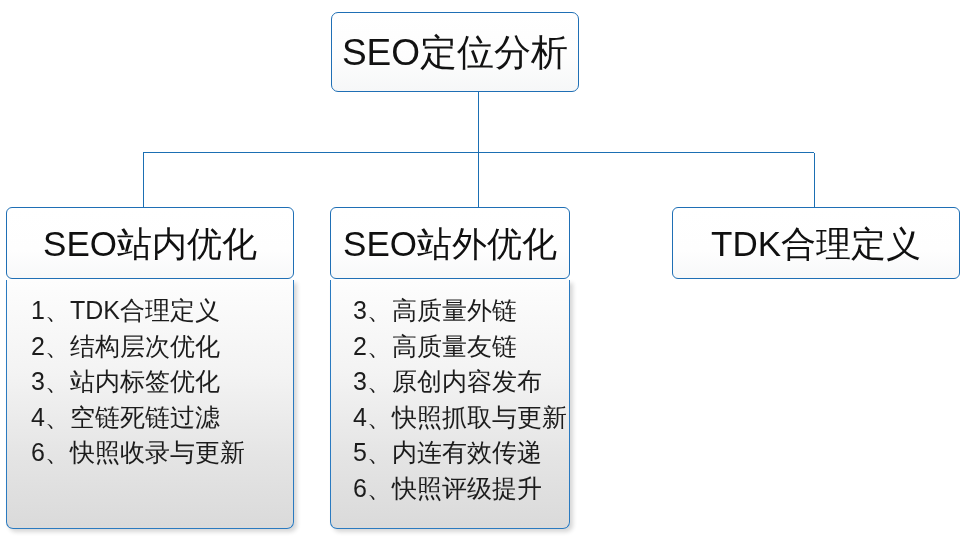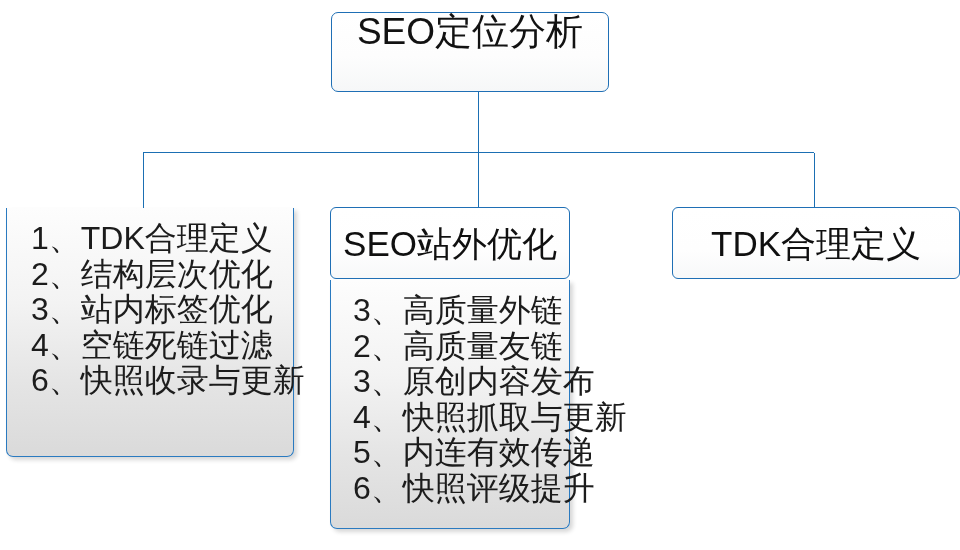--- a/index.html
+++ b/index.html
@@ -28,28 +28,28 @@
     width: 960px;
     height: 550px;
     pointer-events: none;
   }
 
   
   .root-node {
     position: absolute;
     left: 331px;
     top: 12px;
-    width: 278px;
+    width: 248px;
     height: 80px;
     box-sizing: border-box;
     border: 1.4px solid #1f6fb5;
     border-radius: 7px;
     background: linear-gradient(to bottom, #ffffff 0%, #fdfdfd 55%, #f6f7f8 100%);
     display: flex;
-    align-items: flex-start;
+    align-items: center;
     justify-content: center;
   }
   .root-label {
     font-size: 37px;
     color: #121212;
     letter-spacing: 0px;
     line-height: 1;
     white-space: nowrap;
   }
 
@@ -92,21 +92,21 @@
     box-shadow: 3px 3px 4px rgba(0,0,0,0.16);
     padding: 13px 0 0 0;
   }
 
   .item-list {
     list-style: none;
     margin: 0;
     padding: 0 0 0 24px;
   }
   .item {
-    font-size: 32px;
+    font-size: 25px;
     color: #1c1c1c;
     line-height: 35.5px;
     white-space: nowrap;
   }
   
   .col-3 .item-list { padding-left: 26px; }
   .col-2 .item-list { padding-left: 22px; }
 </style>
 </head>
 <body>
@@ -122,20 +122,23 @@
     <line x1="143.5" y1="152.5" x2="143.5" y2="208" stroke="#1b6fb3" stroke-width="1.6" shape-rendering="crispEdges"></line>
     <line x1="478.5" y1="152.5" x2="478.5" y2="208" stroke="#1b6fb3" stroke-width="1.6" shape-rendering="crispEdges"></line>
     <line x1="814.5" y1="152.5" x2="814.5" y2="208" stroke="#1b6fb3" stroke-width="1.6" shape-rendering="crispEdges"></line>
   </svg>
 
   <div class="root-node">
     <span class="root-label">SEO定位分析</span>
   </div>
 
   <div class="column col-1">
+    <div class="col-header">
+      <span class="col-header-label">SEO站内优化</span>
+    </div>
     <div class="col-body">
       <ul class="item-list">
         <li class="item">1、TDK合理定义</li>
         <li class="item">2、结构层次优化</li>
         <li class="item">3、站内标签优化</li>
         <li class="item">4、空链死链过滤</li>
         <li class="item">6、快照收录与更新</li>
       </ul>
     </div>
   </div>

